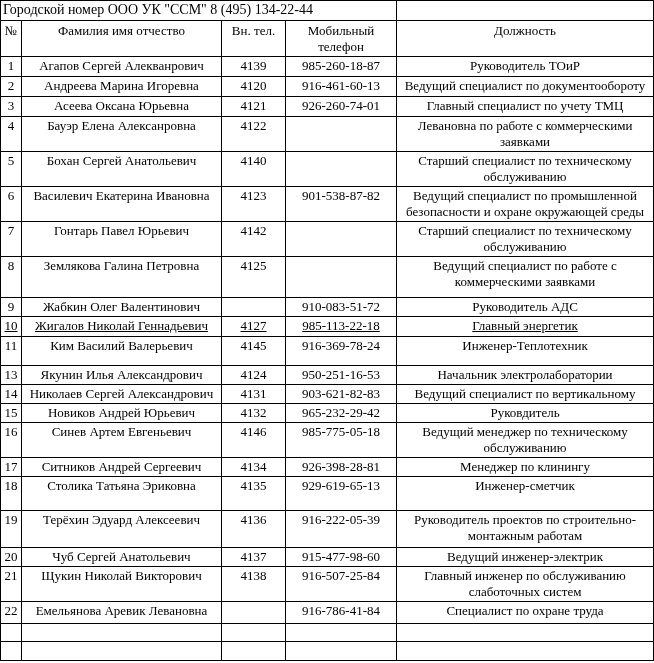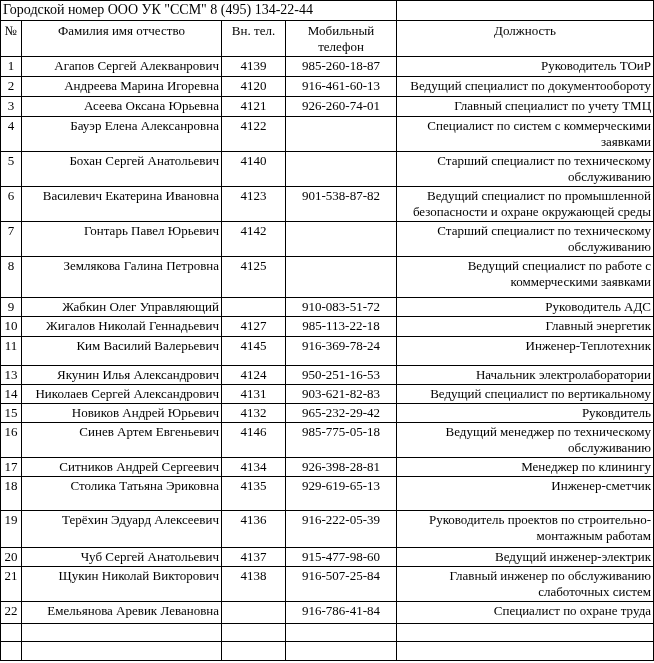--- a/index.html
+++ b/index.html
@@ -39,21 +39,21 @@
   tr.header-row td {
     text-align: center;
     padding-top: 2px;
   }
   td.c-num, td.c-ext, td.c-mobile {
     text-align: center;
     padding-left: 0;
     padding-right: 0;
   }
   td.c-name, td.c-pos {
-    text-align: right;
+    text-align: center;
     padding-left: 3px;
   }
 </style>
 </head>
 <body>
 
 <div class="sheet">
   <table class="directory">
     <colgroup>
       <col style="width:21px">
@@ -93,21 +93,21 @@
           <td class="c-name">Асеева Оксана Юрьевна</td>
           <td class="c-ext">4121</td>
           <td class="c-mobile">926-260-74-01</td>
           <td class="c-pos">Главный специалист по учету ТМЦ</td>
         </tr>
         <tr style="height: 33px;">
           <td class="c-num">4</td>
           <td class="c-name">Бауэр Елена Алексанровна</td>
           <td class="c-ext">4122</td>
           <td class="c-mobile"></td>
-          <td class="c-pos">Специалист по систем с коммерческими заявками</td>
+          <td class="c-pos">Левановна по работе с коммерческими заявками</td>
         </tr>
         <tr style="height: 30px;">
           <td class="c-num">5</td>
           <td class="c-name">Бохан Сергей Анатольевич</td>
           <td class="c-ext">4140</td>
           <td class="c-mobile"></td>
           <td class="c-pos">Старший специалист по техническому обслуживанию</td>
         </tr>
         <tr style="height: 34px;">
           <td class="c-num">6</td>
@@ -125,26 +125,26 @@
         </tr>
         <tr style="height: 41px;">
           <td class="c-num">8</td>
           <td class="c-name">Землякова Галина Петровна</td>
           <td class="c-ext">4125</td>
           <td class="c-mobile"></td>
           <td class="c-pos">Ведущий специалист по работе с коммерческими заявками</td>
         </tr>
         <tr style="height: 19px;">
           <td class="c-num">9</td>
-          <td class="c-name">Жабкин Олег Управляющий</td>
+          <td class="c-name">Жабкин Олег Валентинович</td>
           <td class="c-ext"></td>
           <td class="c-mobile">910-083-51-72</td>
           <td class="c-pos">Руководитель АДС</td>
         </tr>
-        <tr style="height: 20px;">
+        <tr style="height: 20px; text-decoration: underline;">
           <td class="c-num">10</td>
           <td class="c-name">Жигалов Николай Геннадьевич</td>
           <td class="c-ext">4127</td>
           <td class="c-mobile">985-113-22-18</td>
           <td class="c-pos">Главный энергетик</td>
         </tr>
         <tr style="height: 29px;">
           <td class="c-num">11</td>
           <td class="c-name">Ким Василий Валерьевич</td>
           <td class="c-ext">4145</td>

